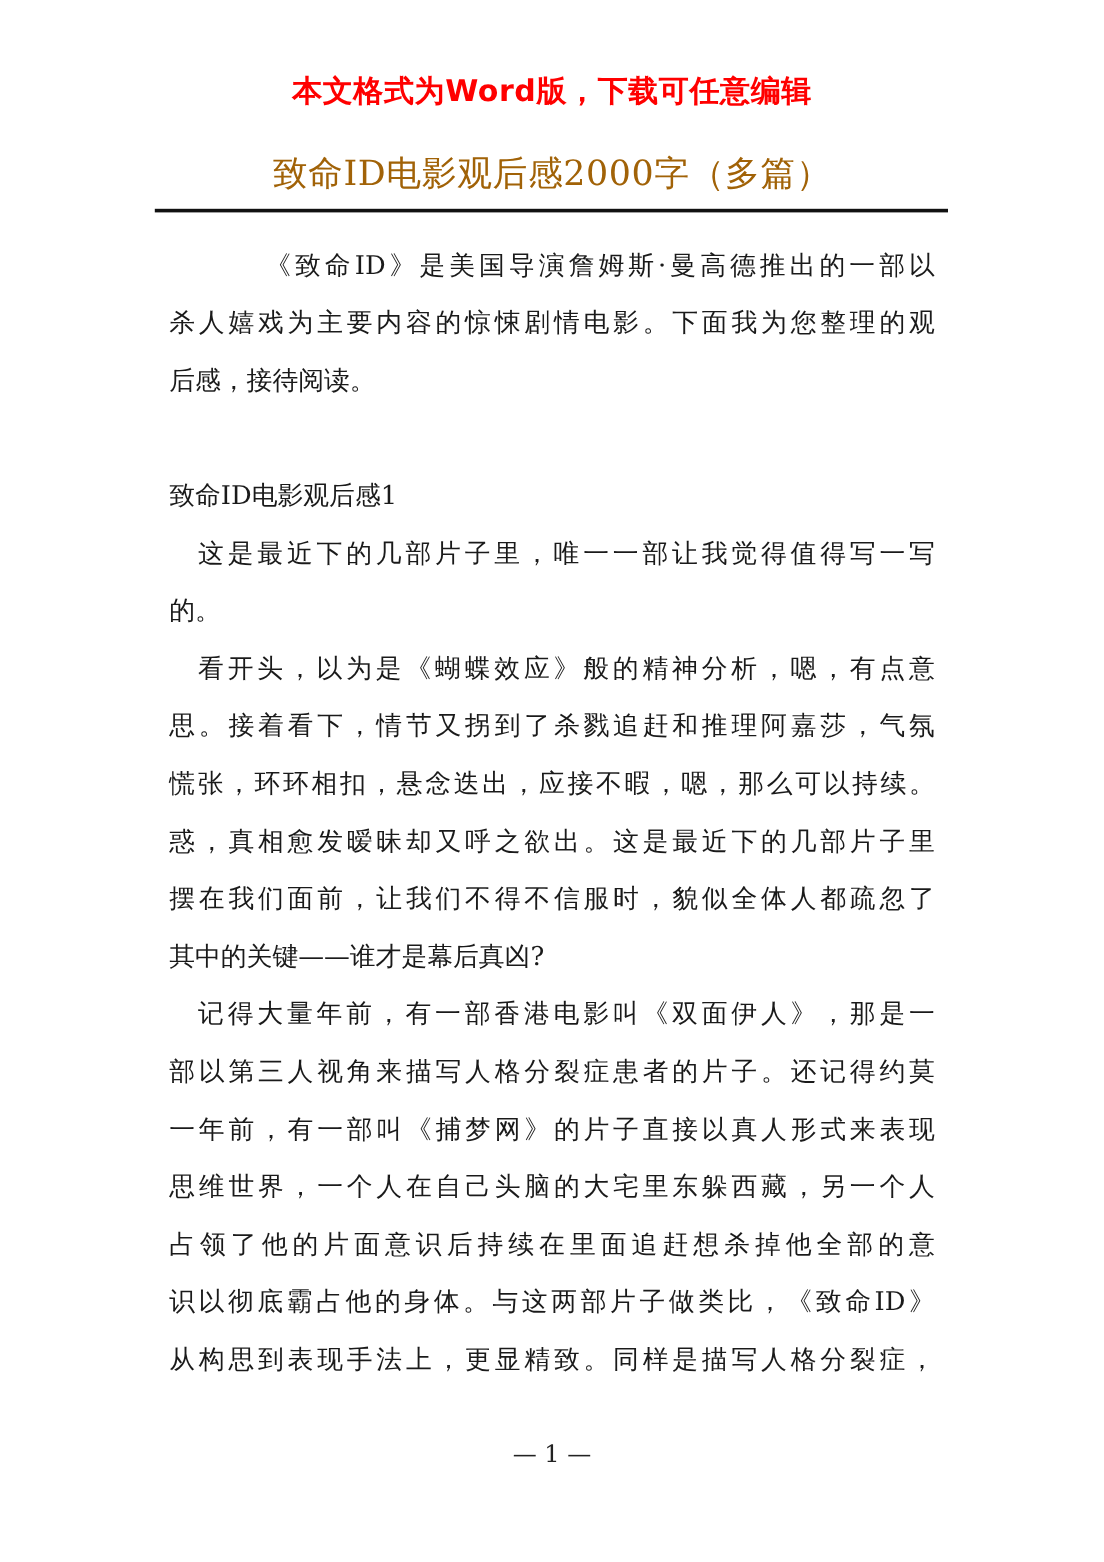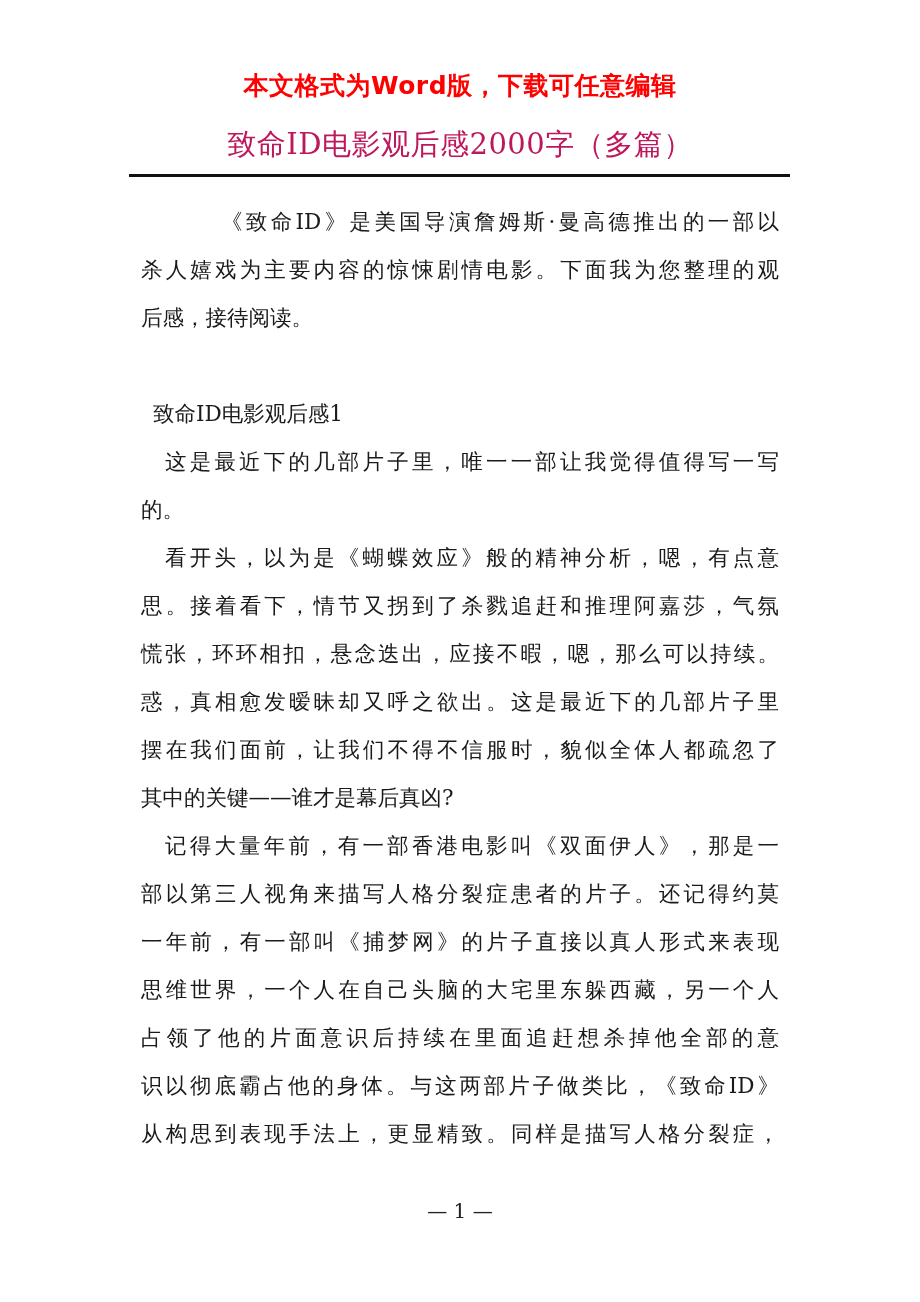--- a/index.html
+++ b/index.html
@@ -1,31 +1,31 @@
 <!DOCTYPE html>
 <html><head>
 <meta charset="utf-8">
 <style>
   html, body { margin: 0; padding: 0; background: #ffffff; }
   body { width: 920px; height: 1302px; position: relative; overflow: hidden;
          font-family: "DejaVu Serif", "Liberation Serif", serif; color: #1a1a1a; }
-  .banner { position: absolute; left: 0; width: 920px; top: 66px; text-align: center;
+  .banner { position: absolute; left: 0; width: 920px; top: 56px; text-align: center;
             font-family: "DejaVu Sans", "Liberation Sans", sans-serif; font-weight: bold;
             font-size: 25px; line-height: 40px; color: #ff0000; letter-spacing: 0.5px; }
   .title { position: absolute; left: 0; width: 920px; top: 122px; text-align: center;
            font-family: "DejaVu Serif", "Liberation Serif", serif; font-size: 29px;
-           line-height: 44px; color: #be185d; letter-spacing: 0.5px; }
+           line-height: 44px; color: #a16207; letter-spacing: 0.5px; }
   .rule { position: absolute; left: 129px; width: 661px; top: 174px; height: 3px; background: #111; }
   .body-text { position: absolute; left: 141px; width: 638px; top: 198px; }
   .line { height: 48px; line-height: 48px; font-size: 21.5px; white-space: nowrap;
           text-align: justify; text-align-last: justify; }
   .line.last { text-align-last: left; }
   .line.indent4 { padding-left: 80px; }
   .line.indent1 { padding-left: 24px; }
-  .line.heading { text-align-last: left; margin-left: 12px; }
+  .line.heading { text-align-last: left; }
   .blank { height: 48px; }
   .page-number { position: absolute; left: 0; width: 920px; top: 1196px; text-align: center;
                  font-size: 20px; line-height: 30px; color: #222; }
 </style>
 </head>
 <body>
 
 <div class="banner">本文格式为Word版，下载可任意编辑</div>
 <div class="title">致命ID电影观后感2000字（多篇）</div>
 <div class="rule"></div>

